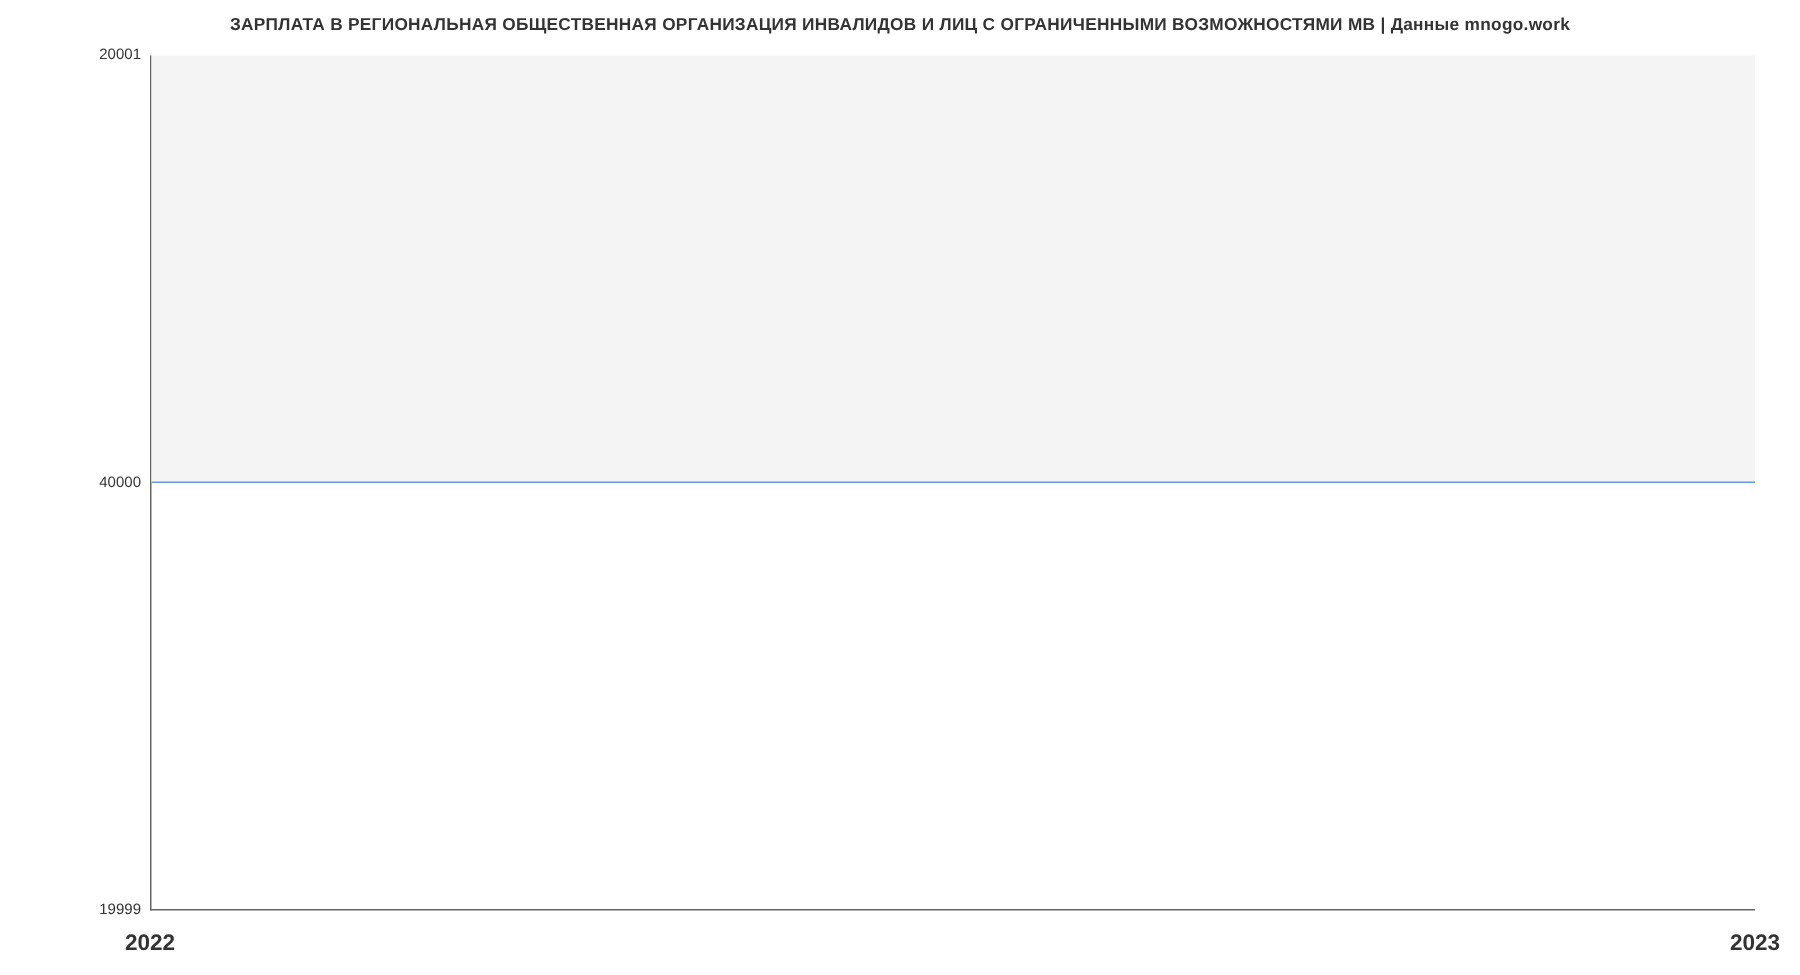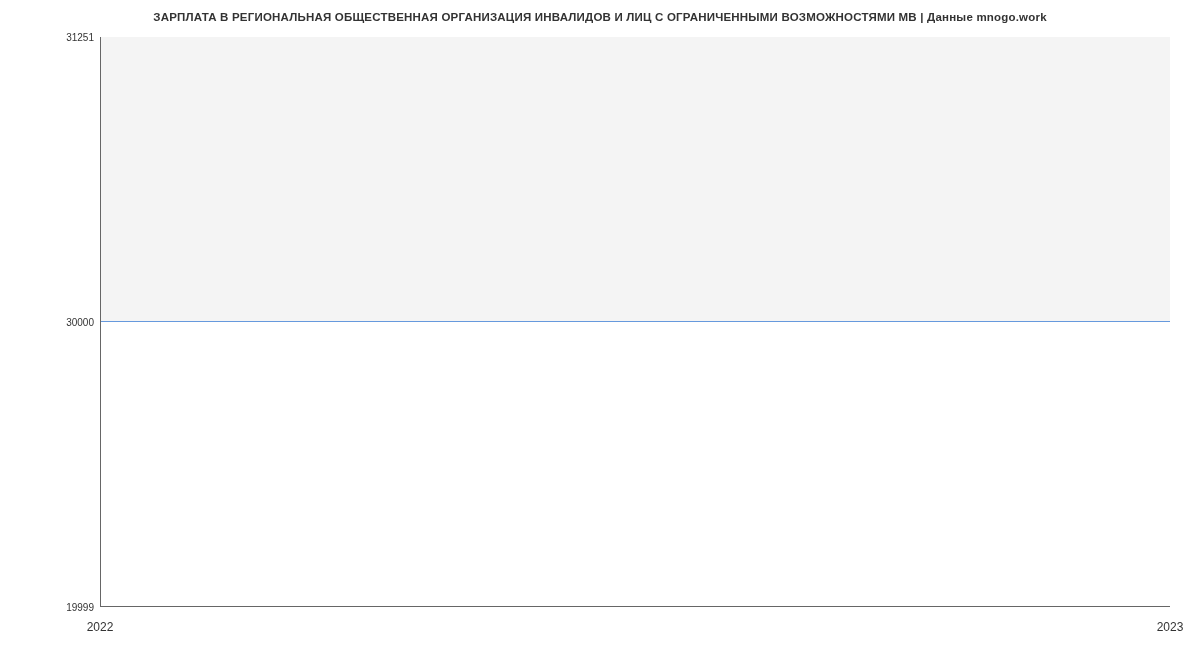--- a/index.html
+++ b/index.html
@@ -64,43 +64,44 @@
     }
     .x-axis-labels {
       position: absolute;
       bottom: 18px;
       left: 100px;
       right: 30px;
       height: 12px;
     }
     .x-tick {
       position: absolute;
-      font-size: 12px;
+      font-size: 15px;
       color: #333333;
+      font-weight: bold;
     }
     .x-tick-left {
       left: 0;
       transform: translateX(-50%);
     }
     .x-tick-right {
       right: 0;
       transform: translateX(50%);
       margin-left: 40px;
     }
   </style>
 </head>
 <body>
 
 <div class="chart-container">
   <div class="title">ЗАРПЛАТА В РЕГИОНАЛЬНАЯ ОБЩЕСТВЕННАЯ ОРГАНИЗАЦИЯ ИНВАЛИДОВ И ЛИЦ С ОГРАНИЧЕННЫМИ ВОЗМОЖНОСТЯМИ МВ | Данные mnogo.work</div>
 
   <div class="plot-wrapper">
     <div class="y-axis-labels">
-      <div class="y-tick" style="top: 0%;">31251</div>
-      <div class="y-tick" style="top: 50%;">30000</div>
+      <div class="y-tick" style="top: 0%;">20001</div>
+      <div class="y-tick" style="top: 50%;">40000</div>
       <div class="y-tick" style="top: 100%; text-align: center;">19999</div>
     </div>
     <div class="plot-area">
       <div class="filled-region"></div>
     </div>
   </div>
 
   <div class="x-axis-labels">
     <div class="x-tick x-tick-left">2022</div>
     <div class="x-tick x-tick-right">2023</div>

